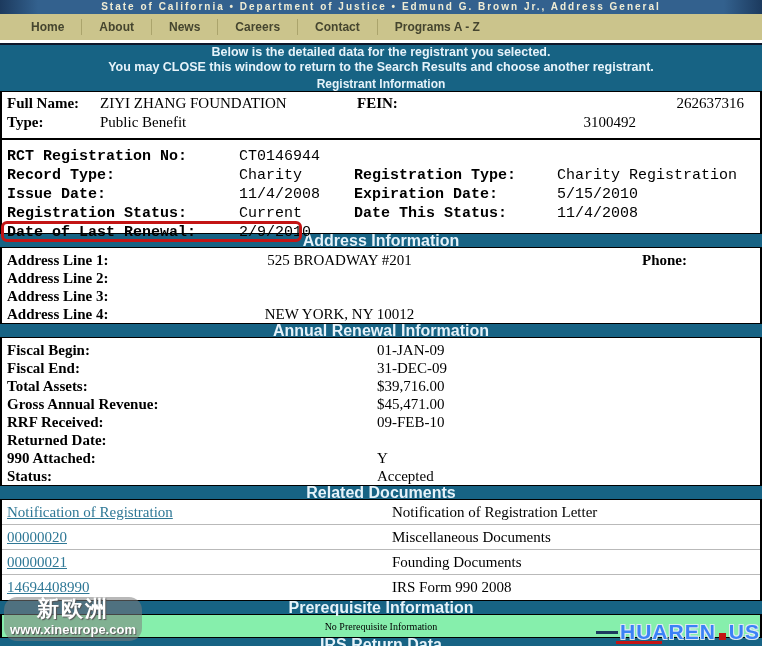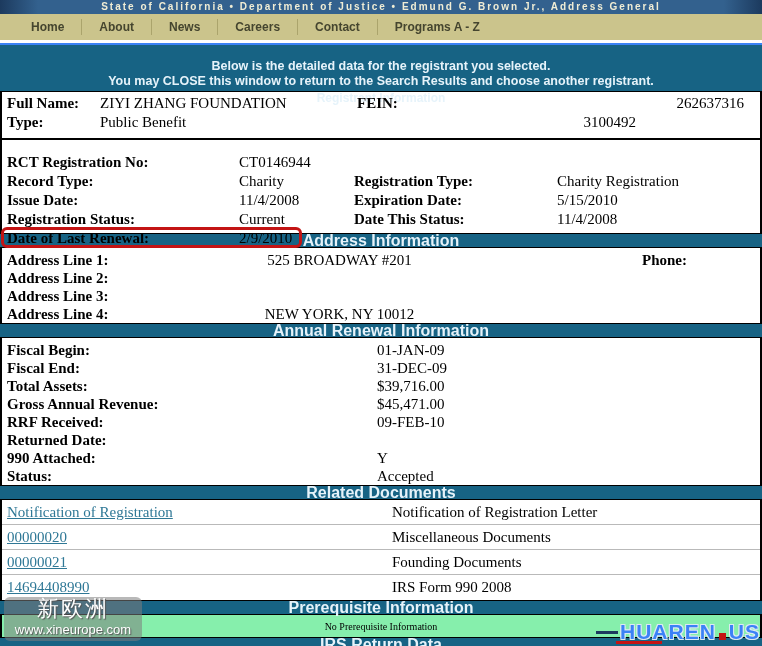--- a/index.html
+++ b/index.html
@@ -20,21 +20,21 @@
     font-family:"Liberation Sans", sans-serif; font-size:12px; font-weight:bold; color:#45452f;
     padding-left:14px;
   }
   .nav-item { padding:0 17px; height:16px; line-height:16px; border-right:1px solid #aba46c; cursor:pointer; }
   .nav-item:last-child { border-right:none; }
 
   .gap-white { height:3px; background:#fff; }
 
   
   .teal { background:#176384; color:#e6f3fa; font-family:"Liberation Sans", sans-serif; font-weight:bold; text-align:center; }
-  .notice { border-top:2px solid #3b82f6; height:48px; padding-top:14px; font-size:12.5px; line-height:15px; }
+  .notice { border-top:2px solid #0f172a; height:48px; padding-top:0; font-size:12.5px; line-height:15px; }
   .notice .section-title { margin-top:3px; }
   .section-title { font-size:12px; height:13px; line-height:13px; }
   .bar { height:13px; line-height:13px; font-size:16px; }
 
   
   .data-table {
     background:#fff; border-left:2px solid #000; border-right:2px solid #000;
     border-top:1px solid #000; border-bottom:1px solid #000;
     font-size:15px;
   }
@@ -45,21 +45,21 @@
   .cols-annual { grid-template-columns:375px 1fr; }
   .cols-docs { grid-template-columns:385px 1fr; }
   .cell-label { font-weight:bold; padding-left:5px; white-space:nowrap; }
   .cell-label.no-pad { padding-left:0; }
   .cell-value { white-space:nowrap; }
   .cell-value.pad { padding-left:5px; }
   .cell-value.right { text-align:right; padding-right:16px; }
   .cell-value.center { text-align:center; }
 
   #registrant-table { height:48px; padding-top:2px; }
-  #registration-table { height:95px; padding-top:13px; }
+  #registration-table { height:95px; padding-top:7px;font-family:Liberation Mono, monospace; }
   #address-table { height:77px; padding-top:3px; }
   #address-table .t-row { height:18px; line-height:18px; }
   #annual-table { height:149px; padding-top:3px; }
   #annual-table .t-row { height:18px; line-height:18px; }
   #docs-table { height:102px; }
   #docs-table .t-row { height:25px; line-height:25px; border-bottom:1px solid #b9b9b9; }
   #docs-table .t-row:last-child { border-bottom:none; }
   a.doc-link { color:#2f7896; text-decoration:underline; padding-left:5px; cursor:pointer; }
 
   
@@ -69,22 +69,22 @@
   }
 
   #prereq-row { height:24px; line-height:24px; text-align:center; font-size:10px;
     background:#86efac; border-left:2px solid #000; border-right:2px solid #000;
     border-top:1px solid #000; border-bottom:1px solid #000; }
   #irs-bar { height:21px; border-bottom:2px solid #0b2b4b; }
 
   
   .wm-left {
     position:absolute; left:4px; bottom:5px; width:138px; height:44px;
-    background:rgba(125,125,125,0.55); border-radius:6px; text-align:center;
-    color:#fff; font-family:"Liberation Sans", sans-serif; font-weight:normal; z-index:5;
+    background:rgba(125,125,125,0.55); border-radius:13px; text-align:center;
+    color:#fff; font-family:"Liberation Sans", sans-serif; font-weight:bold; z-index:5;
   }
   .wm-left .cn { font-size:22px; line-height:24px; letter-spacing:2px;
     text-shadow:1px 1px 1px #555; }
   .wm-left .url { font-size:13px; line-height:17px; text-shadow:1px 1px 1px #555; white-space:nowrap; }
   .wm-right {
     position:absolute; right:2px; bottom:3px; height:22px; display:flex; align-items:center;
     font-family:"Liberation Sans", sans-serif; font-weight:bold; font-size:21px; letter-spacing:1px;
     color:#3b82f6; z-index:5;
     text-shadow:-1px -1px 0 #dce9f2, 1px -1px 0 #dce9f2, -1px 1px 0 #dce9f2, 1px 1px 0 #dce9f2;
   }

